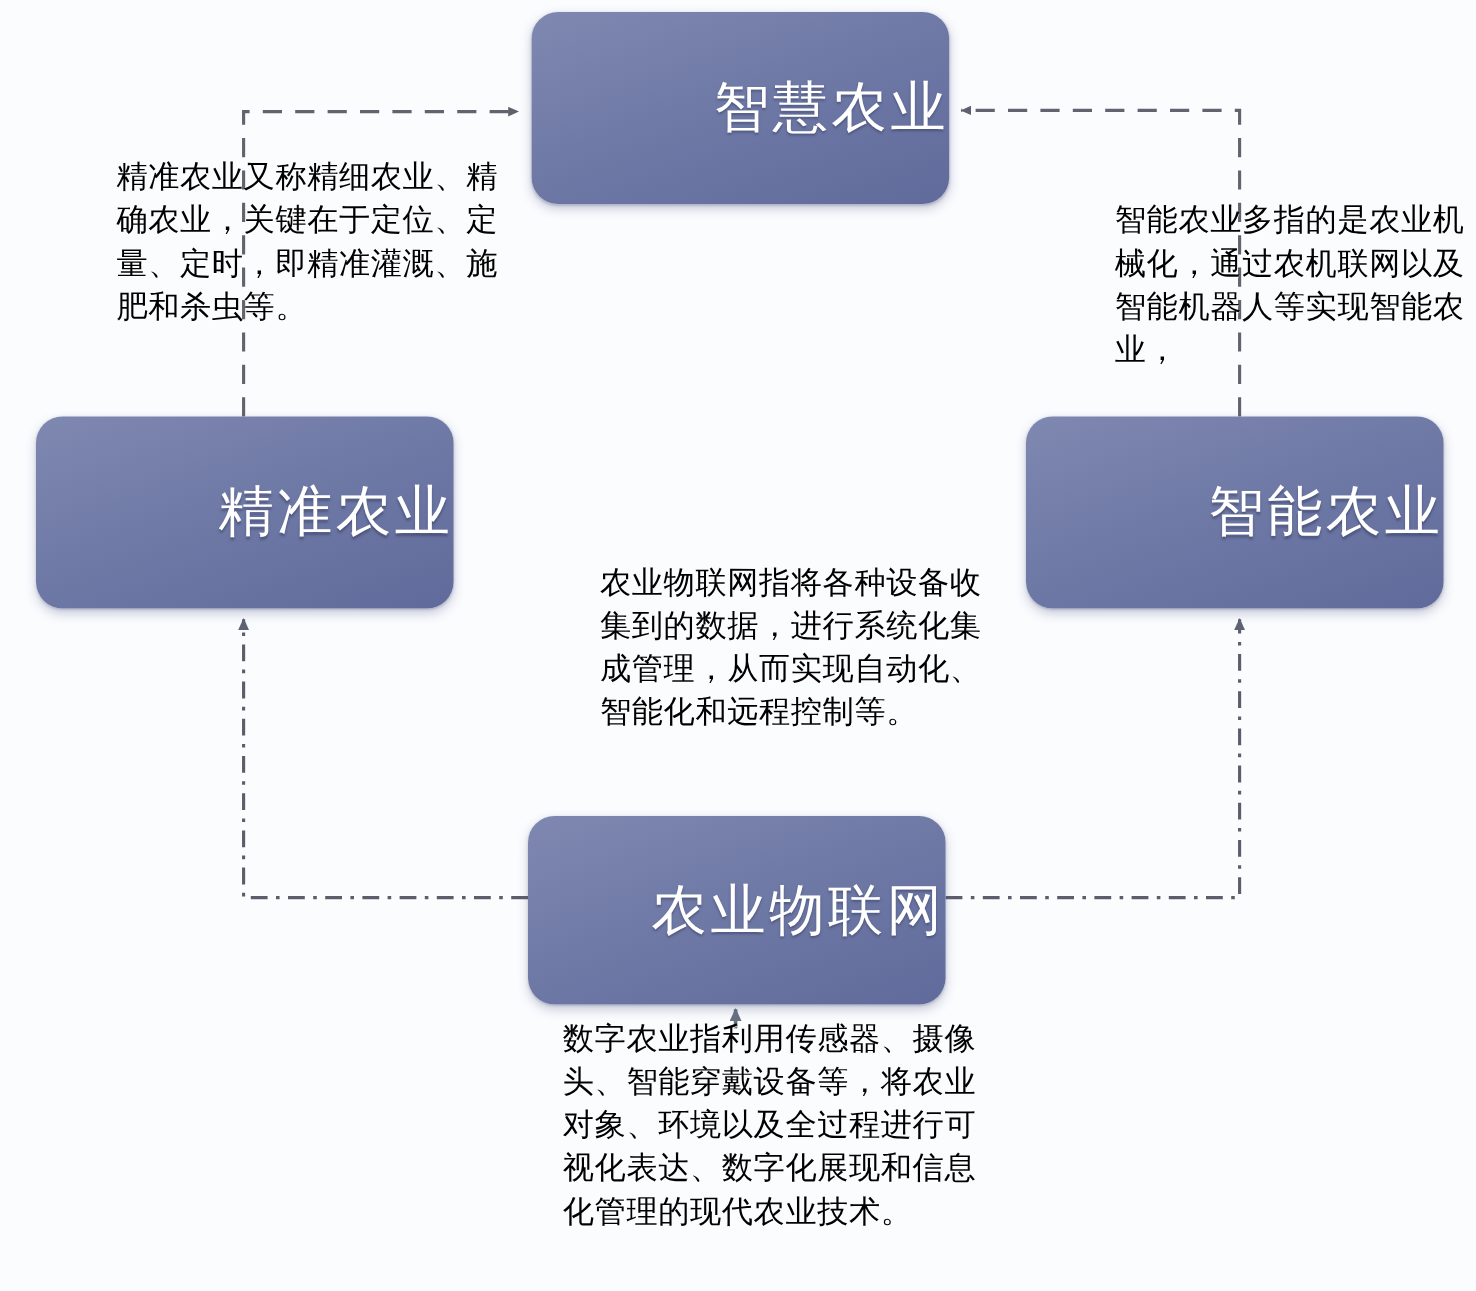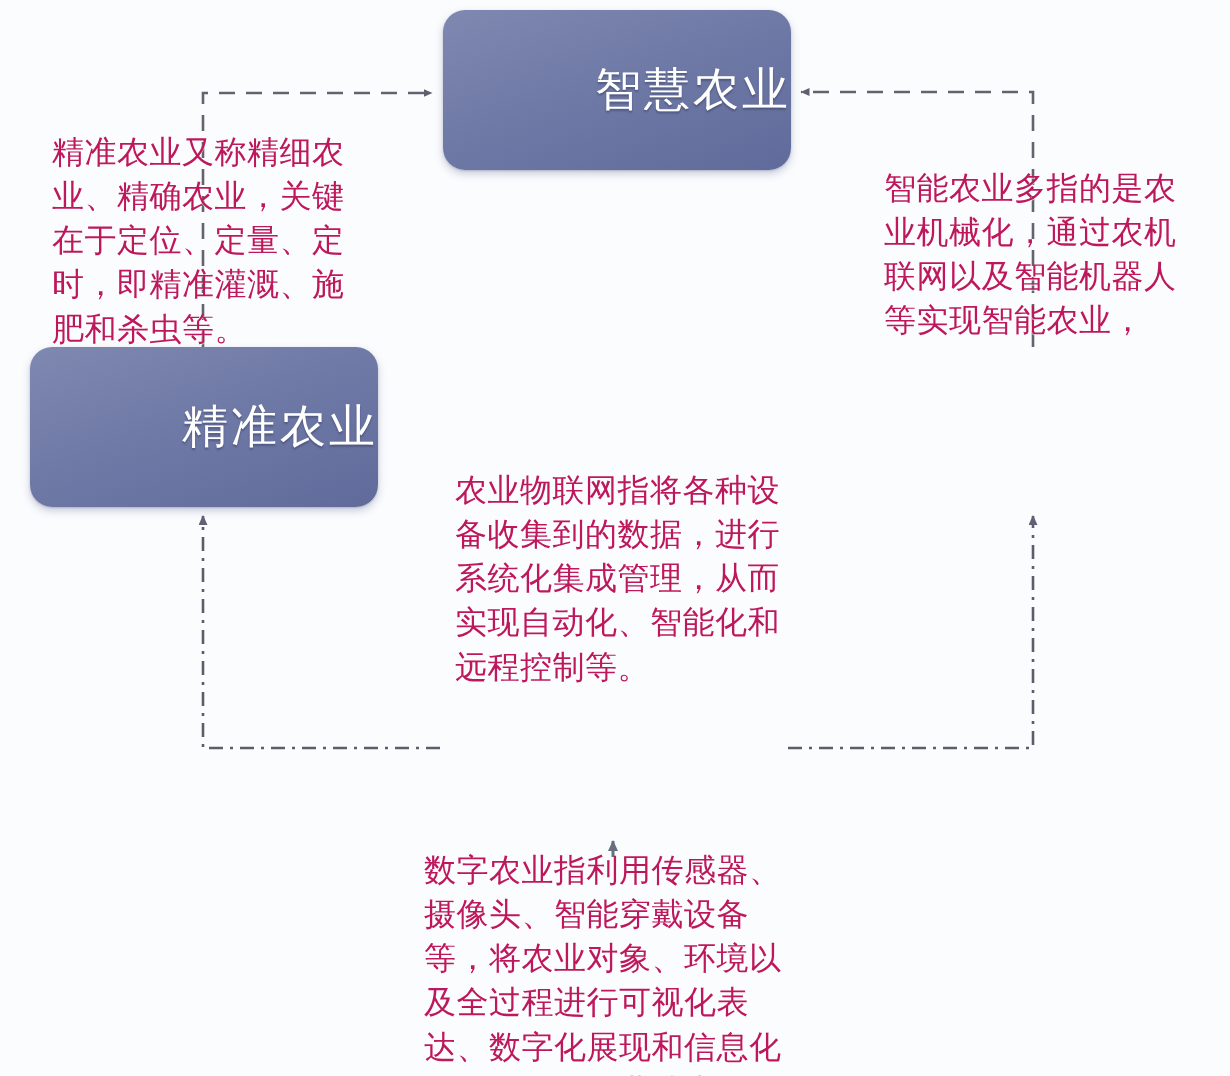--- a/index.html
+++ b/index.html
@@ -50,27 +50,28 @@
   }
 
   #node-smart      { left: 443px; top: 10px;  width: 348px; height: 160px; }
   #node-precision  { left: 30px;  top: 347px; width: 348px; height: 160px; }
   #node-intelligent{ left: 855px; top: 347px; width: 348px; height: 160px; }
   #node-iot        { left: 440px; top: 680px; width: 348px; height: 157px; }
 
   
   .note {
     position: absolute;
-    color: #be185d;
+    color: #000000;
     font-family: "Liberation Serif", "DejaVu Serif", serif;
-    font-size: 32px;
+    font-size: 26px;
     line-height: 1.38;
     letter-spacing: 0.5px;
     text-align: left;
     text-shadow: 0 1px 0 rgba(255,255,255,0.65);
+    margin-left: 45px;
   }
   #note-precision   { left: 52px;  top: 130px; width: 322px; }
   #note-intelligent { left: 884px; top: 166px; width: 312px; }
   #note-iot         { left: 455px; top: 468px; width: 338px; }
   #note-digital     { left: 424px; top: 848px; width: 368px; }
 </style>
 </head>
 <body>
 
 <div id="stage">
@@ -103,21 +104,27 @@
   </svg>
 
   <div class="node" id="node-smart">
     <span class="node-label">智慧农业</span>
   </div>
 
   <div class="node" id="node-precision">
     <span class="node-label">精准农业</span>
   </div>
 
+  <div class="node" id="node-intelligent">
+    <span class="node-label">智能农业</span>
+  </div>
 
+  <div class="node" id="node-iot">
+    <span class="node-label">农业物联网</span>
+  </div>
 
   <div class="note" id="note-precision">精准农业又称精细农业、精确农业，关键在于定位、定量、定时，即精准灌溉、施肥和杀虫等。</div>
 
   <div class="note" id="note-iot">农业物联网指将各种设备收集到的数据，进行系统化集成管理，从而实现自动化、智能化和远程控制等。</div>
 
   <div class="note" id="note-intelligent">智能农业多指的是农业机械化，通过农机联网以及智能机器人等实现智能农业，</div>
 
   <div class="note" id="note-digital">数字农业指利用传感器、摄像头、智能穿戴设备等，将农业对象、环境以及全过程进行可视化表达、数字化展现和信息化管理的现代农业技术。</div>
 
 </div>

